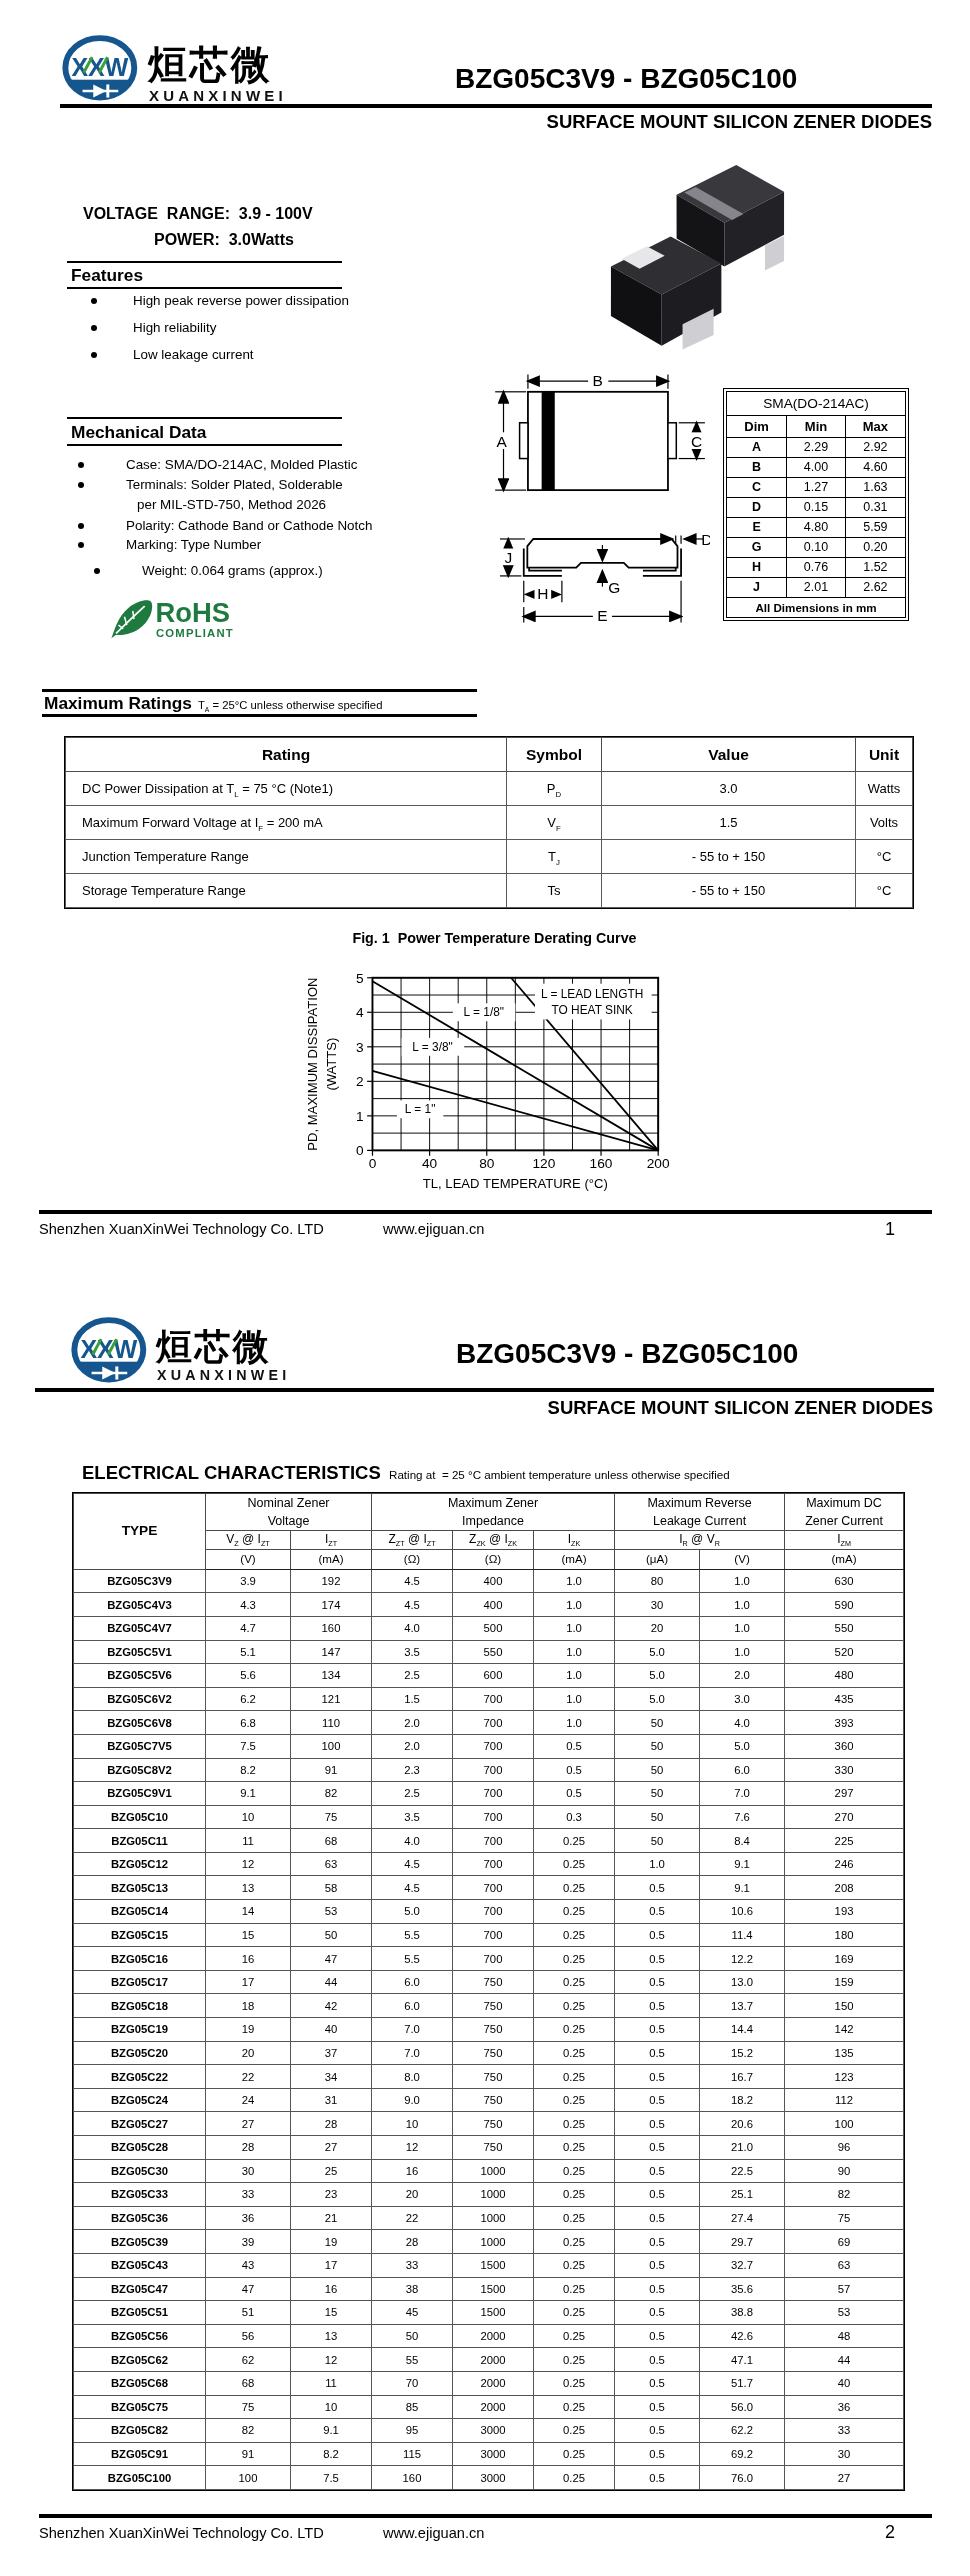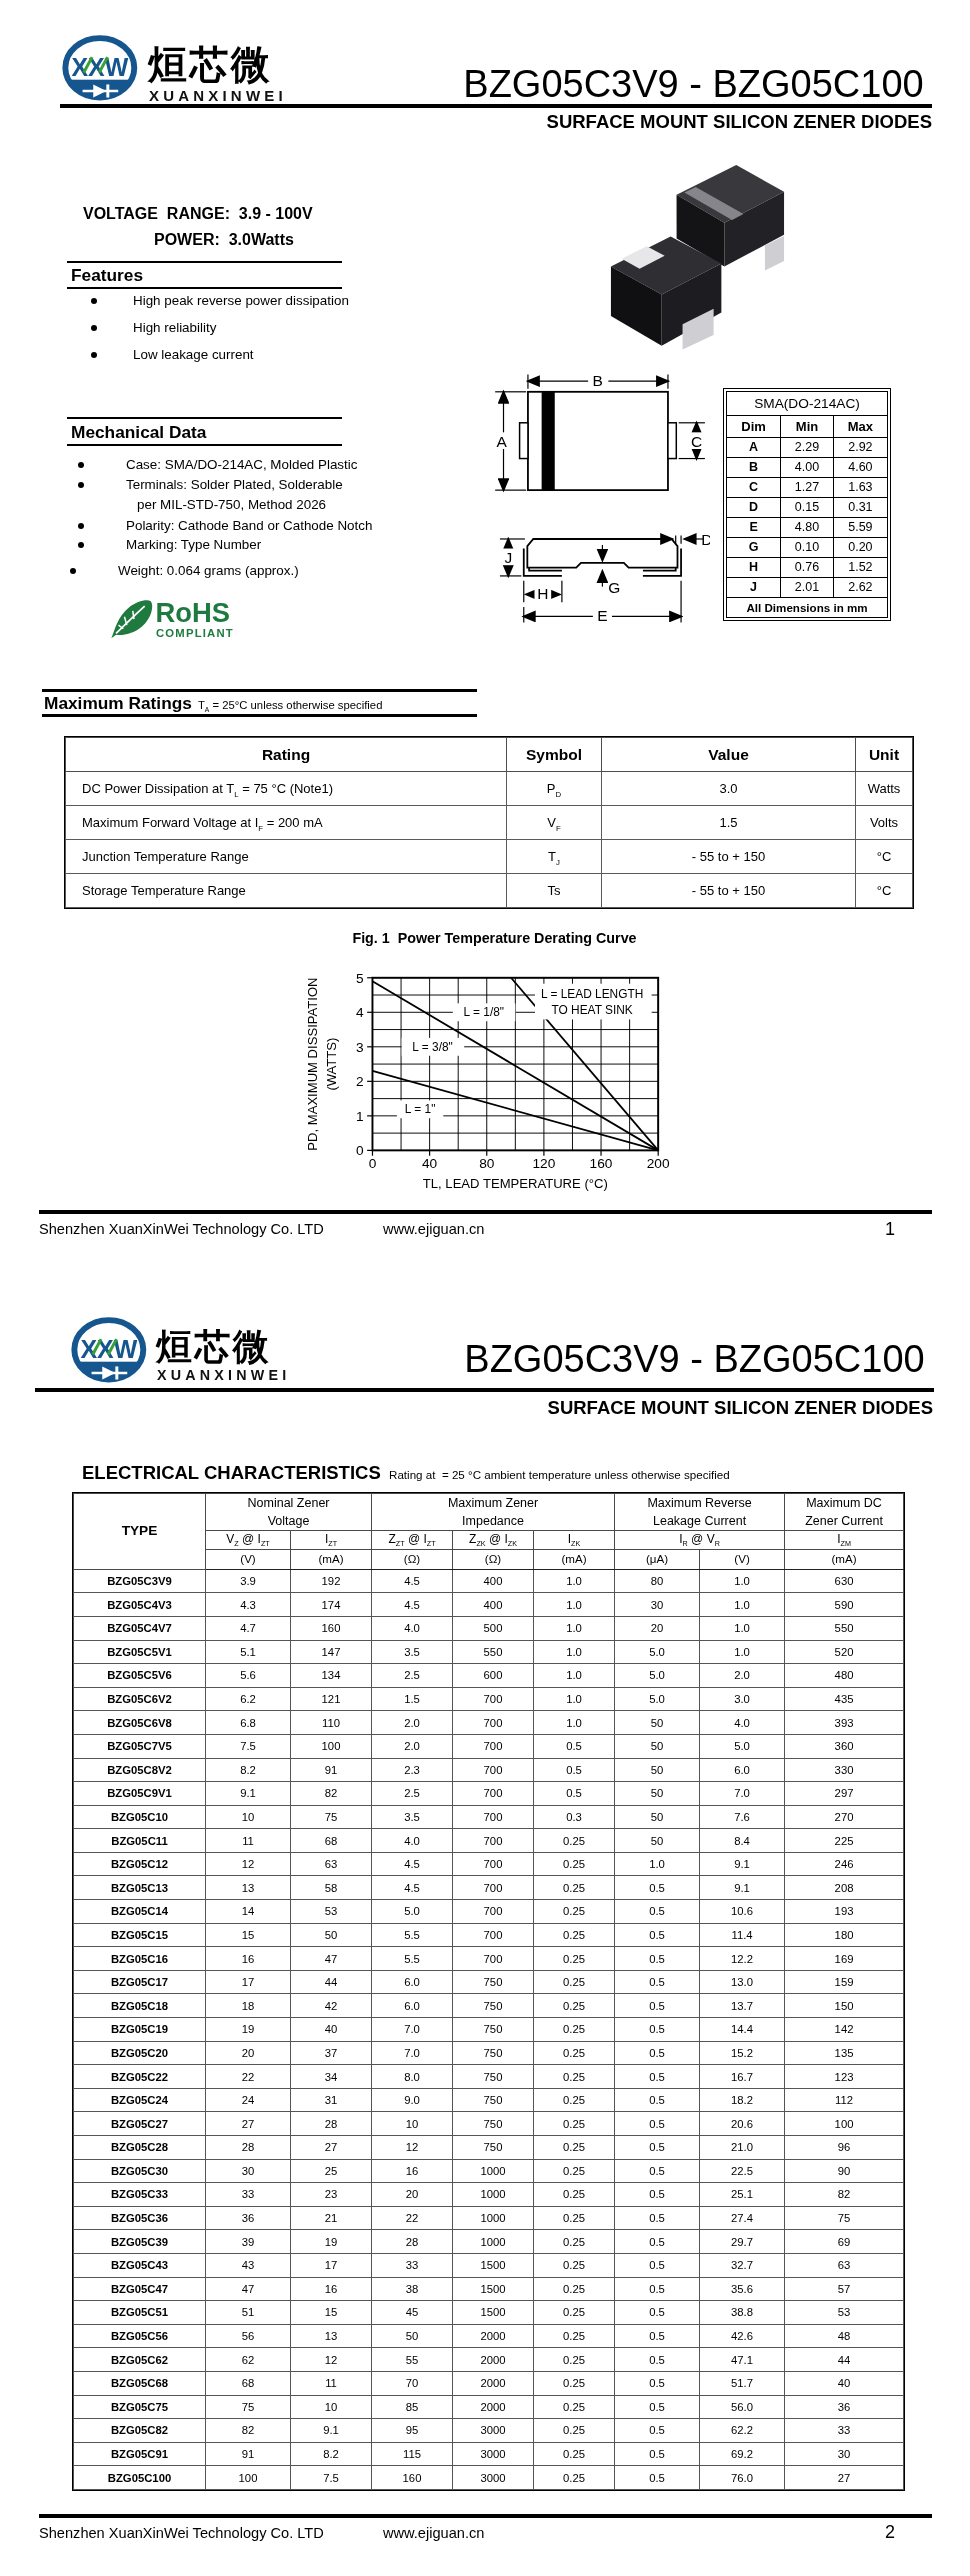--- a/index.html
+++ b/index.html
@@ -6,21 +6,21 @@
   html,body{background:#e8e8e8}
   .page{position:relative;width:970px;height:2576px;background:#ffffff;
         font-family:"Liberation Sans",sans-serif;color:#000;overflow:hidden}
   .abs{position:absolute}
   .rule{position:absolute;background:#000}
   .pre{white-space:pre}
   sub{font-size:60%;line-height:0}
   svg text{font-family:"Liberation Sans",sans-serif}
 
   
-  .ds-title{font-size:38px;font-weight:400;letter-spacing:0;text-align:center}
+  .ds-title{font-size:28px;font-weight:700;letter-spacing:0;text-align:left}
   .ds-subtitle{font-size:18.5px;font-weight:700;text-align:right;letter-spacing:0}
   .logo-cn{font-size:39px;font-weight:700;letter-spacing:2.4px}
   .logo-en{font-size:15px;font-weight:700;letter-spacing:4.2px;color:#111}
 
   .vr-line{font-size:16px;font-weight:700}
   .sec-head{font-size:17.3px;font-weight:700}
   .bullet-row{position:absolute;display:flex;align-items:flex-start;font-size:13.4px}
   .bullet-dot{width:6px;height:6px;border-radius:50%;background:#000;margin-top:5.4px;flex:0 0 6px}
   .bullet-txt{margin-left:36px}
   .mech .bullet-txt{margin-left:42px}
@@ -150,21 +150,21 @@
       <span class="bullet-txt" style="margin-left:12px">per MIL-STD-750, Method 2026</span>
     </div>
   <div class="bullet-row mech" style="left:78px;top:518px">
       <span class="bullet-dot"></span>
       <span class="bullet-txt">Polarity: Cathode Band or Cathode Notch</span>
     </div>
   <div class="bullet-row mech" style="left:78px;top:537px">
       <span class="bullet-dot"></span>
       <span class="bullet-txt">Marking: Type Number</span>
     </div>
-  <div class="bullet-row mech" style="left:70px;top:563px">
+  <div class="bullet-row mech" style="left:94px;top:563px">
       <span class="bullet-dot"></span>
       <span class="bullet-txt">Weight: 0.064 grams (approx.)</span>
     </div>
 
   <svg class="abs" style="left:103px;top:594px" width="137" height="48" viewBox="0 0 230 80">
     <path class="rohs-green" d="M14,74 C20,60 24,38 44,22 C58,11 74,8 80,12 C86,18 82,40 66,54 C50,68 30,70 22,68 L14,74 Z"></path>
     <path d="M22,66 C34,54 48,40 70,20" stroke="#fff" stroke-width="3" fill="none"></path>
     <path d="M40,52 L36,38 M52,42 L50,28 M34,58 L26,52" stroke="#fff" stroke-width="2.5" fill="none"></path>
     <text x="88" y="46" font-size="46" font-weight="700" class="rohs-green">RoHS</text>
     <text x="89" y="72" font-size="19" font-weight="700" letter-spacing="2" class="rohs-green">COMPLIANT</text>
@@ -220,21 +220,21 @@
     <line x1="92" y1="385" x2="148" y2="385" stroke="#000" stroke-width="2" marker-start="url(#ar)" marker-end="url(#ar)"></line>
     <rect x="106" y="371" width="28" height="26" fill="#fff"></rect>
     <text x="120" y="393" text-anchor="middle" class="dimlab">H</text>
     <line x1="88" y1="406" x2="88" y2="432" stroke="#000" stroke-width="2"></line>
     <line x1="352" y1="362" x2="352" y2="432" stroke="#000" stroke-width="2"></line>
     <line x1="88" y1="422" x2="352" y2="422" stroke="#000" stroke-width="2" marker-start="url(#ar)" marker-end="url(#ar)"></line>
     <rect x="204" y="408" width="32" height="26" fill="#fff"></rect>
     <text x="220" y="430" text-anchor="middle" class="dimlab">E</text>
   </svg>
 
-  <div class="dim-wrap" style="left:723px;top:388px;width:168px">
+  <div class="dim-wrap" style="left:723px;top:388px;width:186px">
     <table class="dim-tbl">
       <thead>
         <tr>
             <th colspan="3" class="t-title">SMA(DO-214AC)</th>
           </tr>
         <tr>
           <th style="width:55px">Dim</th>
           <th>Min</th>
           <th>Max</th>
         </tr>

